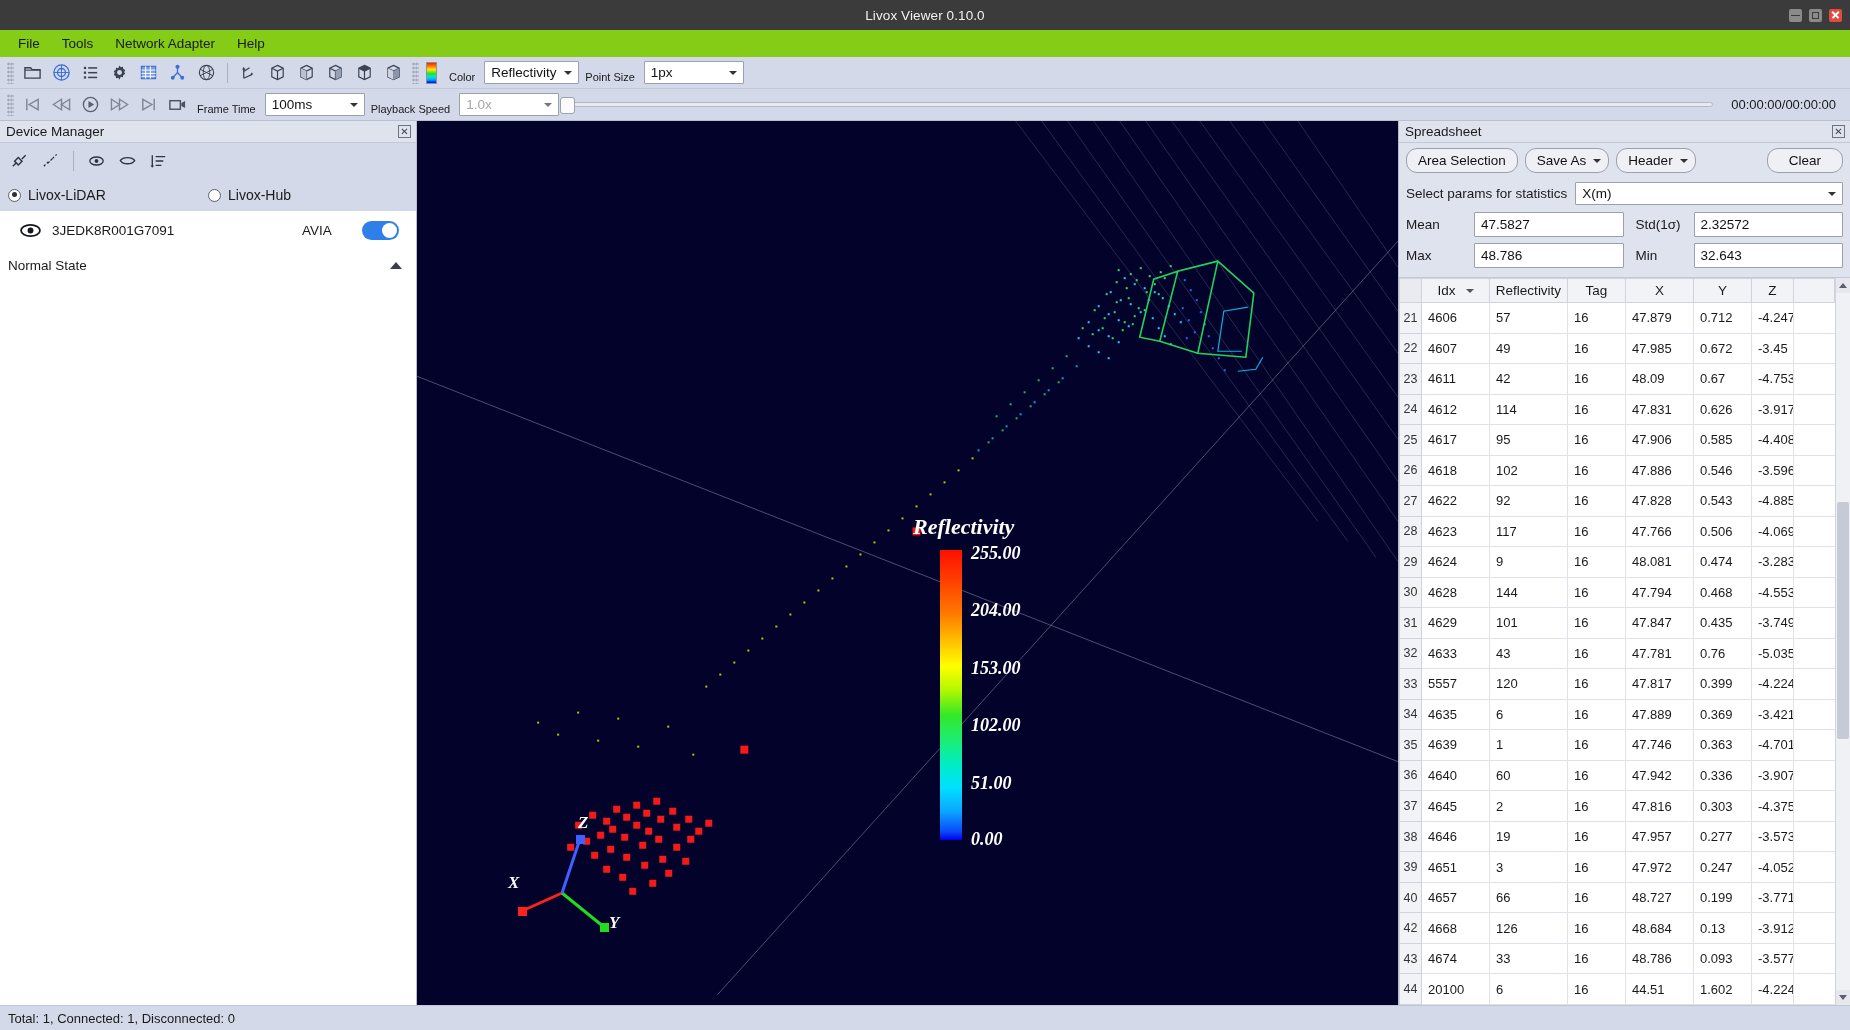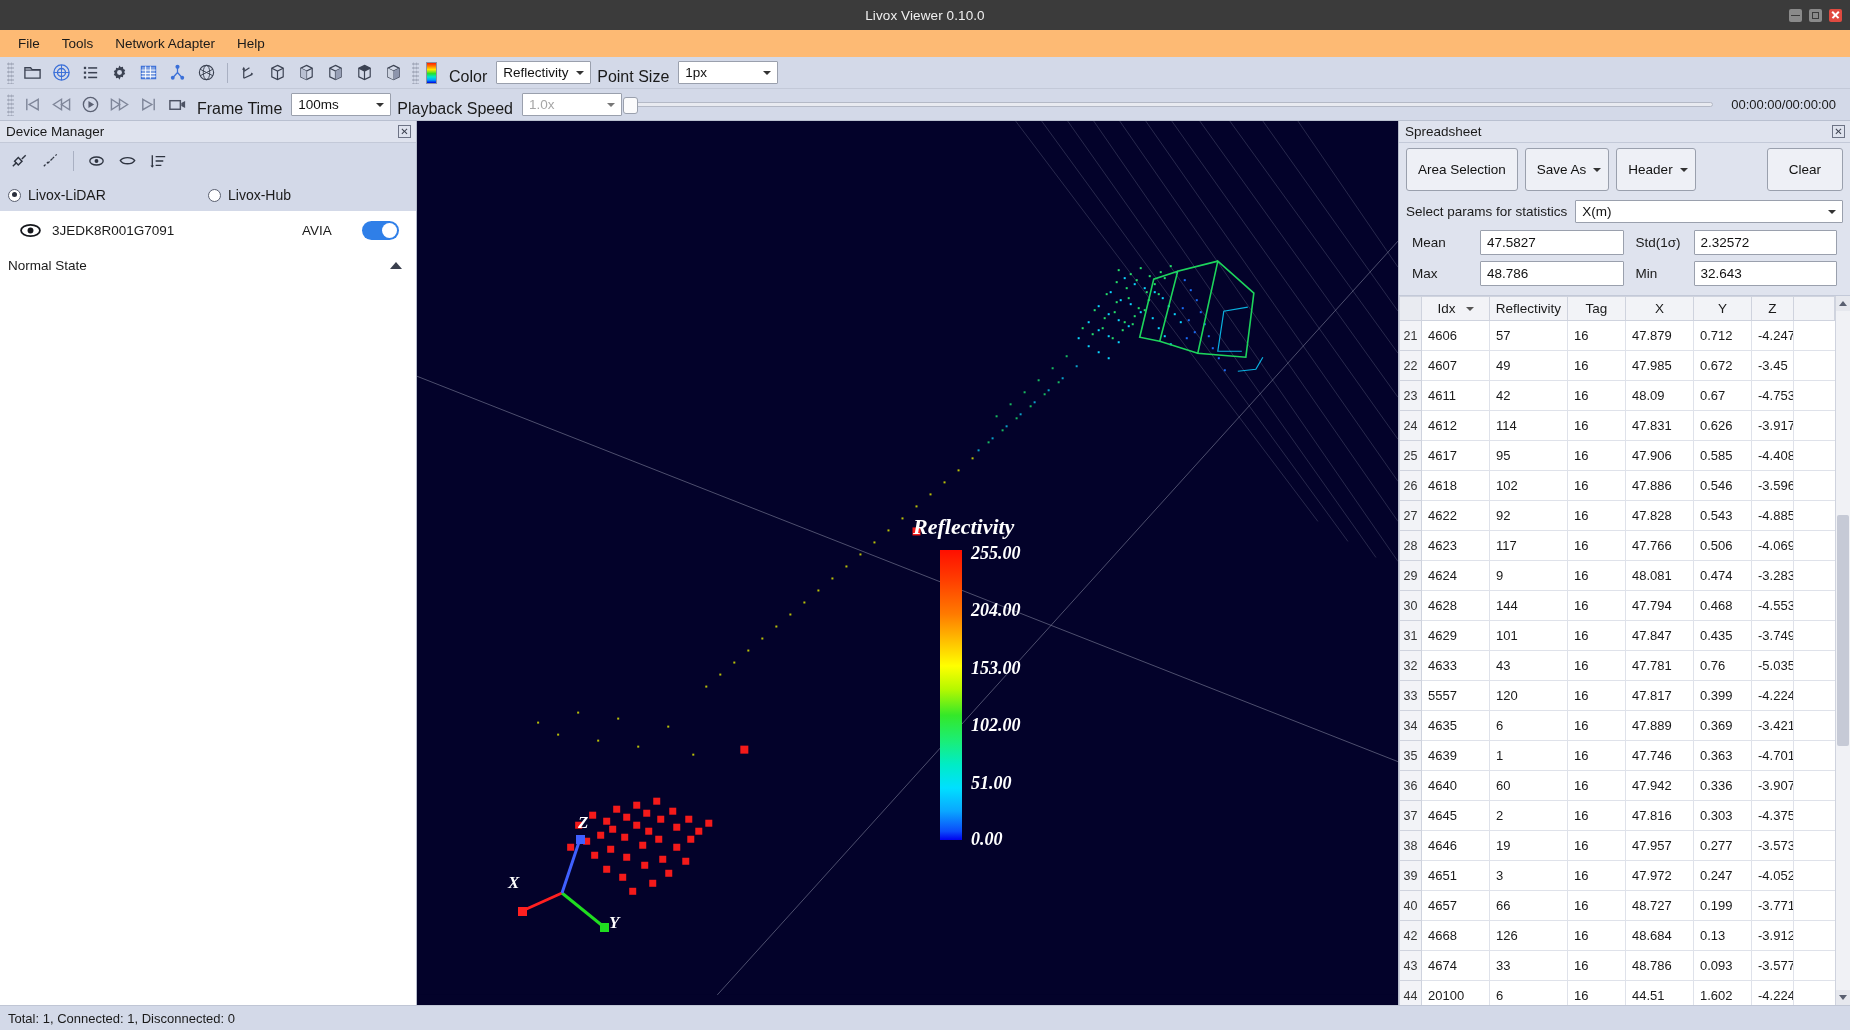--- a/index.html
+++ b/index.html
@@ -26,42 +26,42 @@
   .winbtn.max::after { content:""; position:absolute; left:3px; right:3px; top:3px; bottom:3px; border:1.5px solid #3b3b3b;}
   .winbtn.close { background: #e04a40; }
   .winbtn.close::before, .winbtn.close::after {
     content:""; position:absolute; left:2px; right:2px; top:5.5px; height:1.6px; background:#fff;
   }
   .winbtn.close::before { transform: rotate(45deg); }
   .winbtn.close::after { transform: rotate(-45deg); }
 
   
   .menubar {
-    height: 27px; background: #fdba74; display: flex; align-items: center;
+    height: 27px; background: #84cc16; display: flex; align-items: center;
     padding-left: 8px; gap: 2px; flex: 0 0 27px;
   }
   .menu-item { padding: 3px 10px; font-size: 13.5px; cursor: default; border-radius: 2px; }
 
   
   .toolbar {
     background: #d3d9e8; display: flex; align-items: center;
     padding: 0 4px; gap: 2px; flex: 0 0 32px; height: 32px;
     border-bottom: 1px solid #c3c9d8;
   }
   .tb-row2 { border-bottom: 1px solid #b9c0d0; }
   .grip { width: 7px; height: 22px; margin: 0 3px;
     background-image: radial-gradient(#9aa1b3 1px, transparent 1.2px);
     background-size: 3px 4px; opacity: .85; flex: 0 0 7px; }
   .tbtn {
     width: 27px; height: 26px; display: flex; align-items: center; justify-content: center;
     border-radius: 3px; cursor: default;
   }
   .tbtn svg { display: block; }
   .tsep { width: 1px; height: 20px; background: #a9b0c2; margin: 0 5px; flex: 0 0 1px; }
-  .tb-label { font-size: 16px; margin: 8px 7px 0 4px; white-space: nowrap; }
+  .tb-label { font-size: 11px; margin: 8px 7px 0 4px; white-space: nowrap; }
 
   .combo {
     height: 23px; background: #fff; border: 1px solid #9aa0ad;
     display: flex; align-items: center; position: relative;
     padding: 0 18px 0 6px; font-size: 13.5px; color: #111; cursor: default;
     border-radius: 1px;
   }
   .combo.disabled { color: #a6a6a6; background: #fff; }
   .combo::after {
     content: ""; position: absolute; right: 6px; top: 50%;
@@ -152,33 +152,33 @@
 
   .axes { position: absolute; left: 95px; bottom: 60px; width: 130px; height: 130px; }
   .axis-lbl { position: absolute; color: #fff; font-style: italic; font-weight: bold;
     font-size: 17px; font-family: "Liberation Serif", serif; }
 
   
   .sheet { width: 452px; flex: 0 0 452px; display: flex; flex-direction: column;
     background: #dfe3ee; border-left: 1px solid #b6bccb; }
   .sheet-tools { display: flex; align-items: center; gap: 7px; padding: 5px 7px; flex: 0 0 auto; }
   .btn {
-    height: 43px; background: #eef0f6; border: 1px solid #9aa0ad; border-radius: 3px;
+    height: 25px; background: #eef0f6; border: 1px solid #9aa0ad; border-radius: 11px;
     padding: 0 11px; font-size: 13.5px; display: flex; align-items: center;
     justify-content: center; cursor: default; color: #111;
   }
   .btn.split { padding-right: 22px; position: relative; }
   .btn.split::after {
     content:""; position:absolute; right: 7px; top: 50%; margin-top:-2px;
     border-left: 4px solid transparent; border-right: 4px solid transparent;
     border-top: 4.5px solid #333;
   }
   .sheet-params { display: flex; align-items: center; padding: 4px 7px; gap: 8px; flex: 0 0 auto; }
   .params-label { font-size: 13.5px; white-space: nowrap; }
-  .stat-row { display: flex; align-items: center; padding: 3px 13px; gap: 6px; flex: 0 0 auto; }
+  .stat-row { display: flex; align-items: center; padding: 3px 7px; gap: 6px; flex: 0 0 auto; }
   .stat-name { width: 62px; flex: 0 0 62px; font-size: 13.5px; }
   .field {
     height: 25px; background: #fff; border: 1px solid #9aa0ad; font-size: 13.5px;
     display: flex; align-items: center; padding: 0 6px; color: #111; border-radius: 1px;
   }
   .stat-row .field { flex: 1 1 0; min-width: 0; }
 
   .table-wrap { flex: 1 1 auto; display: flex; min-height: 0; margin: 6px 0 0 0; background: #fff;
     border-top: 1px solid #c3c9d8; position: relative; overflow: hidden; }
   table.grid { border-collapse: collapse; width: 100%; table-layout: fixed; font-size: 13px; }

